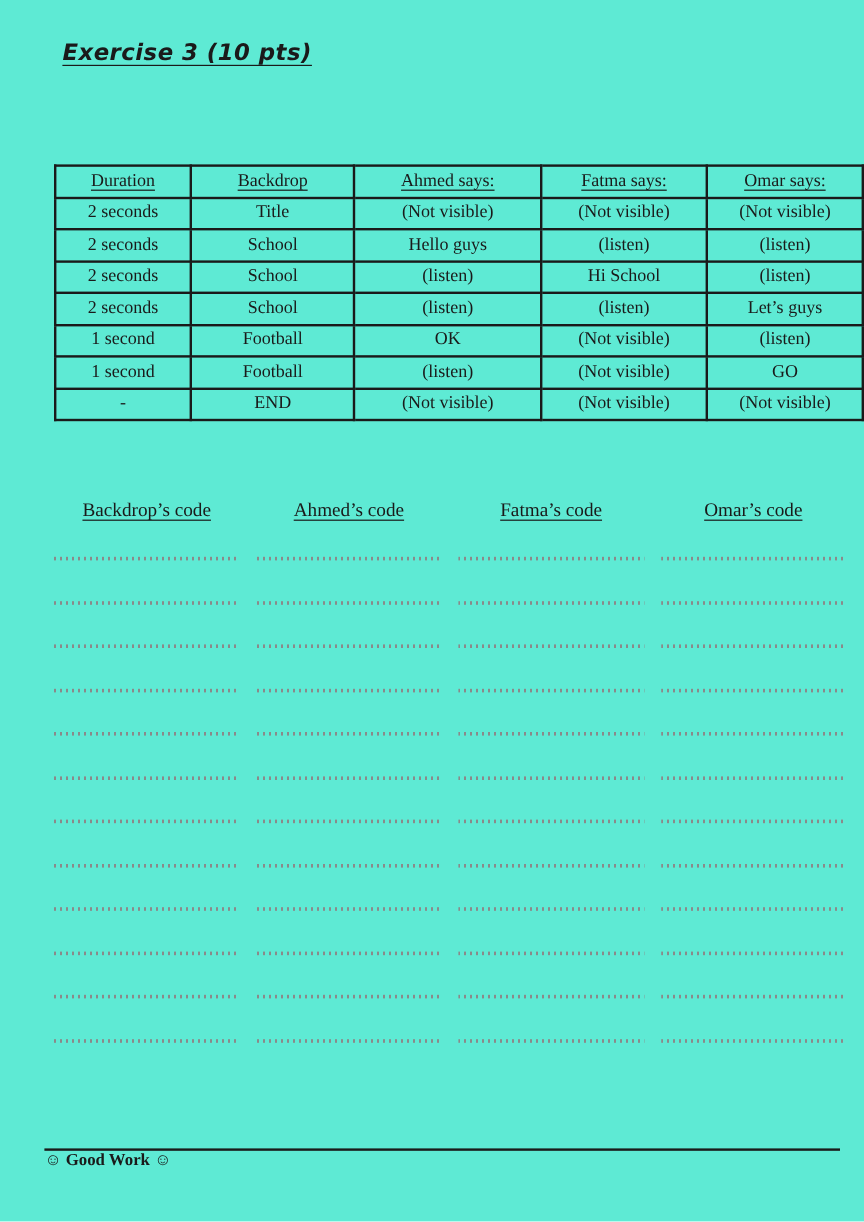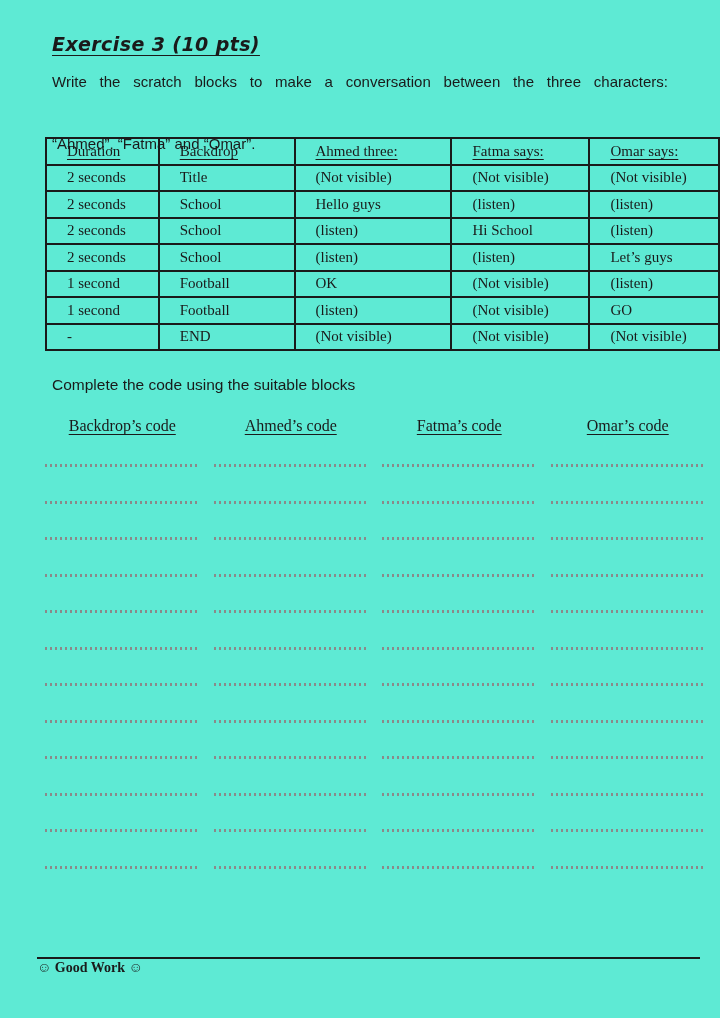--- a/index.html
+++ b/index.html
@@ -44,21 +44,21 @@
     position:absolute;
     left:45px;
     top:137px;
     border-collapse:collapse;
     table-layout:fixed;
     font-family:"Liberation Serif", serif;
     font-size:15px;
   }
   .conv-table th, .conv-table td {
     border:2px solid #1a1a1a;
-    text-align:left;
+    text-align:center;
     vertical-align:middle;
     height:24.5px;
     padding:0 20px;
     font-weight:normal;
     white-space:nowrap;
     overflow:hidden;
   }
   .conv-table th {
     text-decoration:underline;
     text-underline-offset:3px;
@@ -143,31 +143,27 @@
     font-weight:bold;
   }
 </style>
 </head>
 <body>
 
 <div class="page">
 
   <div class="title">Exercise 3 (10 pts)</div>
 
-  <div class="instructions">
-    <div class="line-justify">Write the scratch blocks to make a conversation between the three characters:</div>
-    <div>“Ahmed”, “Fatma” and “Omar”.</div>
-  </div>
 
   <table class="conv-table">
     <thead>
       <tr id="conv-head-row">
           <th>Duration</th>
           <th>Backdrop</th>
-          <th>Ahmed three:</th>
+          <th>Ahmed says:</th>
           <th>Fatma says:</th>
           <th>Omar says:</th>
         </tr>
     </thead>
     <tbody id="conv-body">
         <tr>
           <td>2 seconds</td>
           <td>Title</td>
           <td>(Not visible)</td>
           <td>(Not visible)</td>
@@ -211,21 +207,20 @@
         <tr>
           <td>-</td>
           <td>END</td>
           <td>(Not visible)</td>
           <td>(Not visible)</td>
           <td>(Not visible)</td>
         </tr>
       </tbody>
   </table>
 
-  <div class="prompt">Complete the code using the suitable blocks</div>
 
   <div class="code-grid code-headers" id="code-headers">
       <div><span class="hdr-text">Backdrop’s code</span></div>
       <div><span class="hdr-text">Ahmed’s code</span></div>
       <div><span class="hdr-text">Fatma’s code</span></div>
       <div><span class="hdr-text">Omar’s code</span></div>
     </div>
 
   <div class="lines-wrap" id="lines-wrap">
       <div class="line-row">

